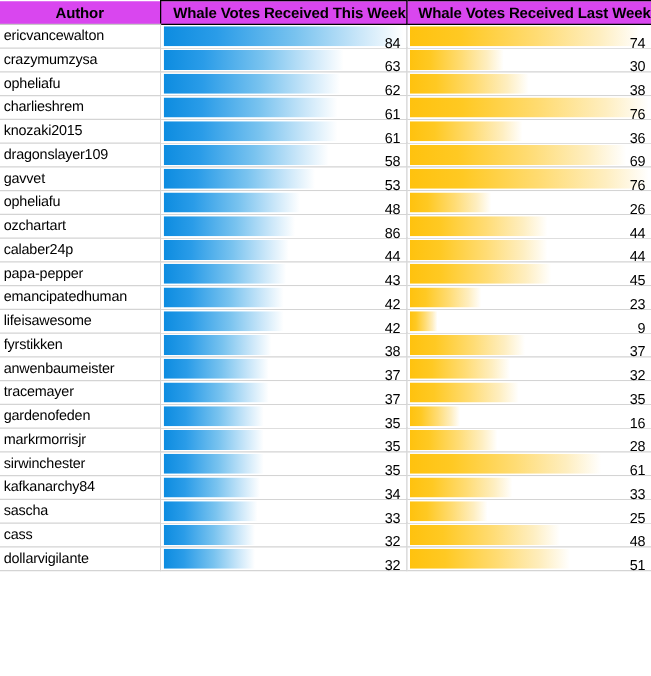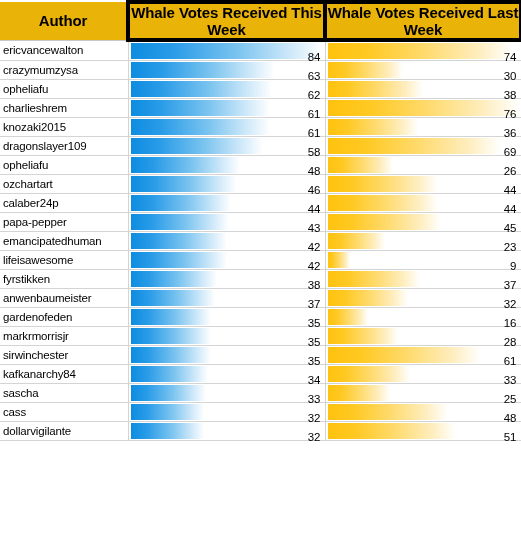--- a/index.html
+++ b/index.html
@@ -23,34 +23,35 @@
     border-collapse: collapse;
     table-layout: fixed;
     width: 521px;
   }
   col.c-author { width: 128px; }
   col.c-this   { width: 197px; }
   col.c-last   { width: 196px; }
 
   thead th {
     height: 18px;
-    font-size: 15px;
+    font-size: 12px;
     font-weight: bold;
     text-align: center;
     vertical-align: middle;
     padding: 0;
     letter-spacing: -0.1px;
-    background: #eab308;
+    background: #d946ef;
   }
   th.th-author {
     border: none;
     border-bottom: 1px solid #c8c8c8;
   }
   th.th-metric {
-    border: 4px solid #000000;
+    border: 1px solid #000000;
+    text-align: right;
   }
 
   tbody td {
     height: 18px;
     padding: 0;
     font-size: 11.5px;
     vertical-align: middle;
     background: #ffffff;
   }
   td.author-cell {
@@ -204,41 +205,56 @@
             <div class="bar-value">58</div>
           </td>
           <td class="bar-cell last-col">
             <div class="bar-wrap">
               <div class="bar gold" style="width: 90.79%;"></div>
             </div>
             <div class="bar-value">69</div>
           </td>
         </tr>
         <tr>
+          <td class="author-cell">gavvet</td>
+          <td class="bar-cell">
+            <div class="bar-wrap">
+              <div class="bar blue" style="width: 63.1%;"></div>
+            </div>
+            <div class="bar-value">53</div>
+          </td>
+          <td class="bar-cell last-col">
+            <div class="bar-wrap">
+              <div class="bar gold" style="width: 100%;"></div>
+            </div>
+            <div class="bar-value">76</div>
+          </td>
+        </tr>
+        <tr>
           <td class="author-cell">opheliafu</td>
           <td class="bar-cell">
             <div class="bar-wrap">
               <div class="bar blue" style="width: 57.14%;"></div>
             </div>
             <div class="bar-value">48</div>
           </td>
           <td class="bar-cell last-col">
             <div class="bar-wrap">
               <div class="bar gold" style="width: 34.21%;"></div>
             </div>
             <div class="bar-value">26</div>
           </td>
         </tr>
         <tr>
           <td class="author-cell">ozchartart</td>
           <td class="bar-cell">
             <div class="bar-wrap">
               <div class="bar blue" style="width: 54.76%;"></div>
             </div>
-            <div class="bar-value">46</div>
+            <div class="bar-value">86</div>
           </td>
           <td class="bar-cell last-col">
             <div class="bar-wrap">
               <div class="bar gold" style="width: 57.89%;"></div>
             </div>
             <div class="bar-value">44</div>
           </td>
         </tr>
         <tr>
           <td class="author-cell">calaber24p</td>
@@ -321,20 +337,35 @@
             <div class="bar-wrap">
               <div class="bar blue" style="width: 44.05%;"></div>
             </div>
             <div class="bar-value">37</div>
           </td>
           <td class="bar-cell last-col">
             <div class="bar-wrap">
               <div class="bar gold" style="width: 42.11%;"></div>
             </div>
             <div class="bar-value">32</div>
+          </td>
+        </tr>
+        <tr>
+          <td class="author-cell">tracemayer</td>
+          <td class="bar-cell">
+            <div class="bar-wrap">
+              <div class="bar blue" style="width: 44.05%;"></div>
+            </div>
+            <div class="bar-value">37</div>
+          </td>
+          <td class="bar-cell last-col">
+            <div class="bar-wrap">
+              <div class="bar gold" style="width: 46.05%;"></div>
+            </div>
+            <div class="bar-value">35</div>
           </td>
         </tr>
         <tr>
           <td class="author-cell">gardenofeden</td>
           <td class="bar-cell">
             <div class="bar-wrap">
               <div class="bar blue" style="width: 41.67%;"></div>
             </div>
             <div class="bar-value">35</div>
           </td>

